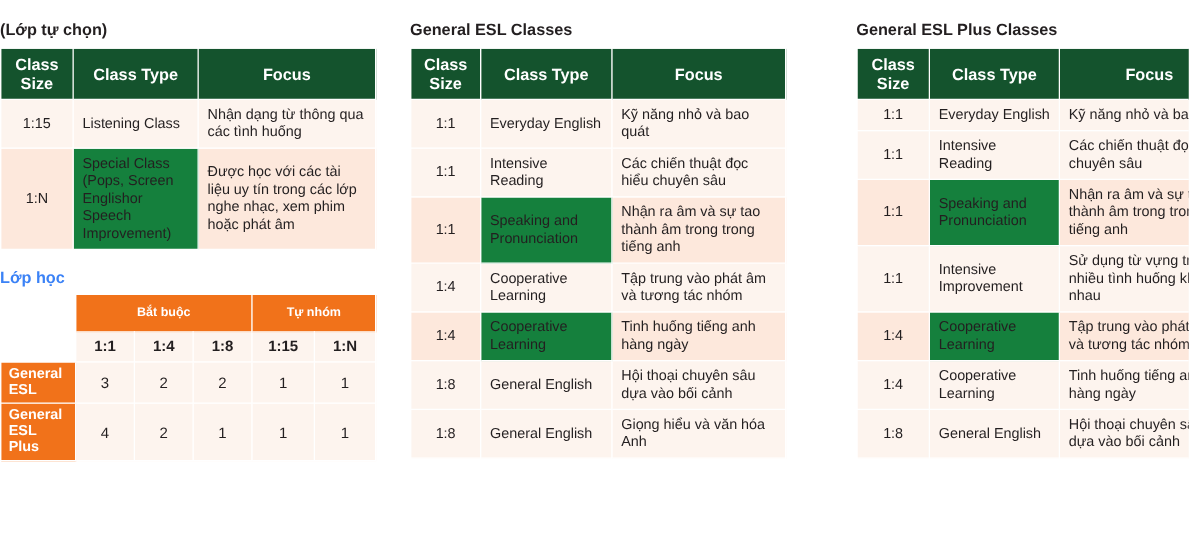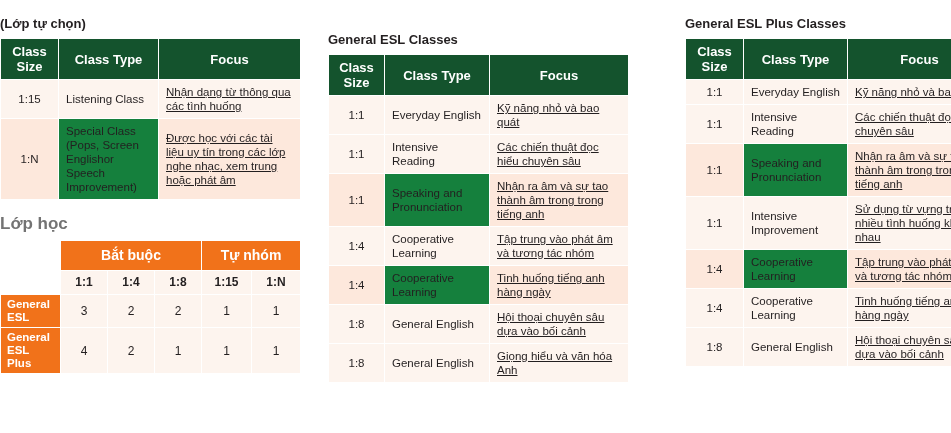--- a/index.html
+++ b/index.html
@@ -19,21 +19,21 @@
   .page {
     position: relative;
     width: 951px;
     height: 433px;
   }
   .col {
     position: absolute;
     top: 16px;
   }
   .col-left  { left: 0px;   width: 300px; }
-  .col-mid   { left: 328px; width: 300px; margin-top: 16px; }
+  .col-mid   { left: 328px; width: 300px; }
   .col-right { left: 645px; width: 306px; margin-left: 40px; }
 
   .col-title {
     font-weight: bold;
     font-size: 13px;
     color: #231f20;
     margin: 0 0 6px 0;
     line-height: 16px;
     height: 16px;
   }
@@ -64,34 +64,33 @@
     background: #fde8dc;
     color: #231f20;
   }
   td.type {
     background: #15803d;
     color: #231f20;
   }
   td.focus {
     background: #fde8dc;
     color: #231f20;
-    text-decoration: underline;
   }
   tr.alt td.size,
   tr.alt td.type,
   tr.alt td.focus {
     background: #fdf4ee;
   }
 
   
   .sub-title {
     font-weight: bold;
-    font-size: 17px;
+    font-size: 13px;
     margin: 14px 0 6px 0;
-    color: #737373;
+    color: #3b82f6;
   }
   table.summary th {
     background: #f1721a;
     color: #fff;
   }
   table.summary td {
     text-align: center;
     background: #fdf4ee;
     font-size: 12px;
     color: #231f20;
@@ -105,21 +104,21 @@
     text-align: left;
     font-size: 11.5px;
     line-height: 13px;
     padding: 3px 6px;
   }
   table.summary th.blank {
     background: #ffffff;
     border-color: #ffffff;
   }
   table.summary th.group {
-    font-size: 14px;
+    font-size: 10px;
     padding: 7px 4px;
   }
   table.summary th.sub {
     font-size: 12px;
     background: #fdf4ee;
     color: #231f20;
     font-weight: bold;
     padding: 4px 2px;
   }
 </style>
@@ -146,21 +145,21 @@
       </thead>
       <tbody>
         <tr class="alt">
           <td class="size">1:15</td>
           <td class="type">Listening Class</td>
           <td class="focus">Nhận dạng từ thông qua các tình huống</td>
         </tr>
         <tr>
           <td class="size">1:N</td>
           <td class="type">Special Class (Pops, Screen Englishor Speech Improvement)</td>
-          <td class="focus">Được học với các tài liệu uy tín trong các lớp nghe nhạc, xem trung hoặc phát âm</td>
+          <td class="focus">Được học với các tài liệu uy tín trong các lớp nghe nhạc, xem phim hoặc phát âm</td>
         </tr>
       </tbody>
     </table>
 
     <div class="sub-title">Lớp học</div>
 
     <table class="summary">
       <colgroup>
         <col style="width:60px">
         <col style="width:47px">

